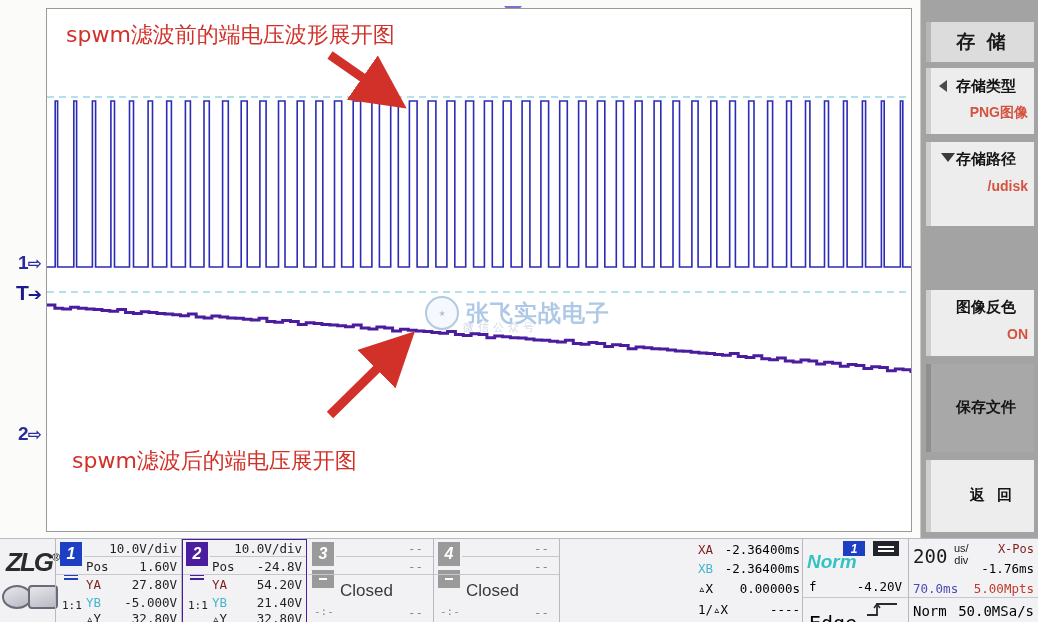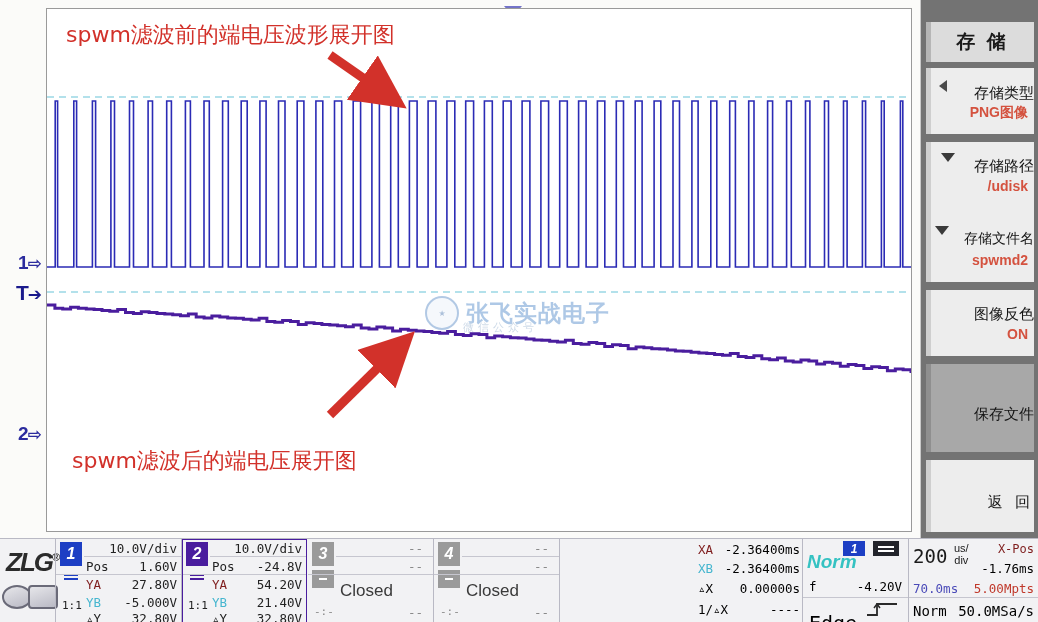--- a/index.html
+++ b/index.html
@@ -34,31 +34,31 @@
   #wm-center{left:425px;top:296px;display:flex;align-items:center;gap:7px;opacity:.42;}
   #wm-center .seal{width:30px;height:30px;border-radius:50%;border:2px solid #4a7fc1;
         background:#e8f0fa;display:flex;align-items:center;justify-content:center;
         font-size:8px;color:#3a6aa8;}
   #wm-center .wtxt{font-size:23px;font-weight:bold;color:#3f7ec4;letter-spacing:1px;}
   #wm-center .wsub{position:absolute;left:38px;top:24px;font-size:11px;color:#8aa8c8;letter-spacing:4px;}
   #wm-zhihu{position:absolute;left:640px;top:560px;font-size:30px;color:#b9bcc2;
             opacity:.75;font-weight:bold;white-space:nowrap;}
 
   
-  .menu{position:absolute;left:920px;top:0;width:118px;height:538px;background:#737373;}
+  .menu{position:absolute;left:920px;top:0;width:118px;height:538px;background:#a3a3a3;}
   .menu .sep{position:absolute;left:0;top:0;width:1px;height:538px;background:#c9c9c9;}
   .m-title{position:absolute;left:6px;top:22px;width:108px;height:40px;background:#dcdcdc;
            border-left:5px solid #b6b6b6;box-sizing:border-box;
            display:flex;align-items:center;justify-content:center;}
   .m-title span{font-size:19px;font-weight:bold;color:#1a1a1a;letter-spacing:3px;}
   .m-item{position:absolute;left:6px;width:108px;background:#ededed;box-sizing:border-box;
           border-left:5px solid #cfcfcf;}
   .m-item.dark{background:#a8a8a8;border-left-color:#8f8f8f;}
-  .m-label{position:absolute;right:0;font-size:15px;color:#141414;font-weight:normal;
-           white-space:nowrap;margin-top:7px;}
+  .m-label{position:absolute;right:18px;font-size:15px;color:#141414;font-weight:bold;
+           white-space:nowrap;}
   .m-value{position:absolute;right:6px;font-size:14px;color:#d4523f;font-weight:bold;
            white-space:nowrap;}
   .caret-left{position:absolute;left:8px;width:0;height:0;
               border-top:6px solid transparent;border-bottom:6px solid transparent;
               border-right:8px solid #4a4a4a;}
   .caret-down{position:absolute;width:0;height:0;
               border-left:7px solid transparent;border-right:7px solid transparent;
               border-top:9px solid #3a3a3a;}
 
   
@@ -166,25 +166,20 @@
       <div class="m-label" style="top:9px">存储类型</div>
       <div class="m-value" style="top:36px">PNG图像</div>
     </div>
 
     <div class="m-item" style="top:142px;height:84px">
       <div class="caret-down" style="left:10px;top:11px"></div>
       <div class="m-label" style="top:8px">存储路径</div>
       <div class="m-value" style="top:36px">/udisk</div>
     </div>
 
-    <div class="m-item" style="top:216px;height:66px">
-      <div class="caret-down" style="left:4px;top:10px"></div>
-      <div class="m-label" style="top:7px;font-size:14px">存储文件名</div>
-      <div class="m-value" style="top:36px">spwmd2</div>
-    </div>
 
     <div class="m-item" style="top:290px;height:66px">
       <div class="m-label" style="top:8px">图像反色</div>
       <div class="m-value" style="top:36px">ON</div>
     </div>
 
     <div class="m-item dark" style="top:364px;height:88px">
       <div class="m-label" style="top:34px">保存文件</div>
     </div>
 

